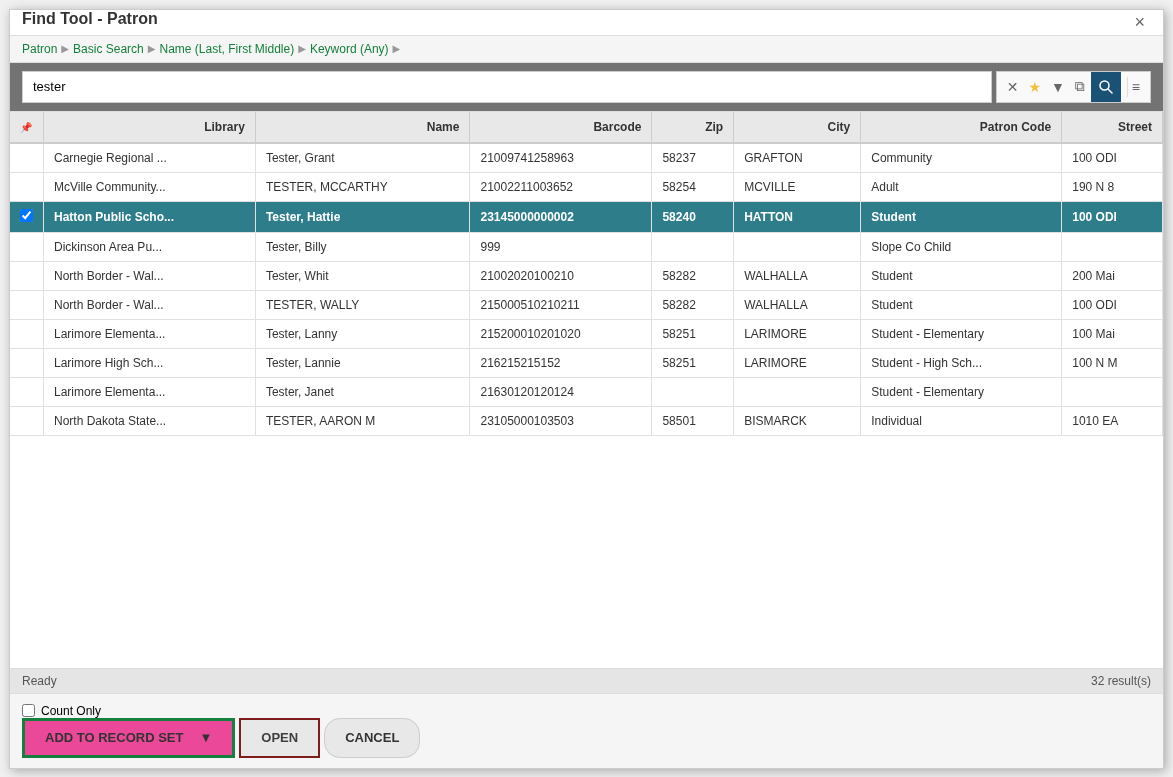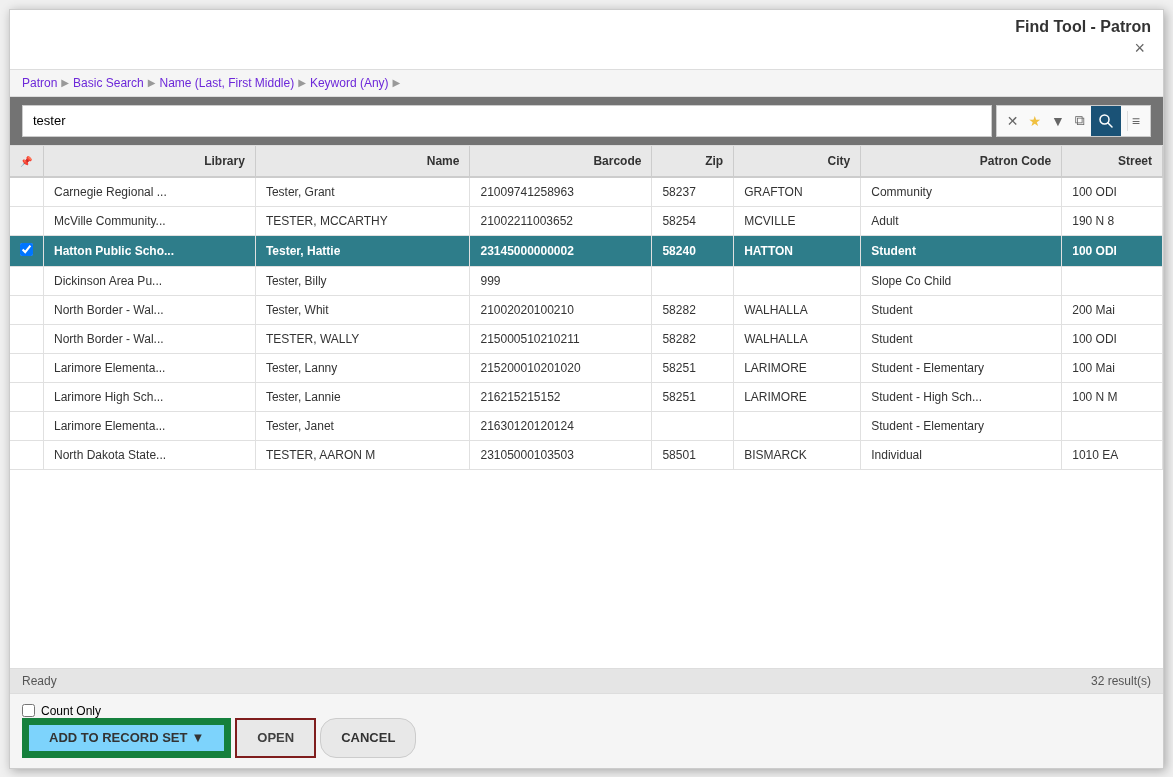--- a/index.html
+++ b/index.html
@@ -20,25 +20,24 @@
       background: #fff;
       border: 1px solid #ccc;
       box-shadow: 2px 2px 10px rgba(0,0,0,0.3);
       display: flex;
       flex-direction: column;
       position: relative;
     }
     .title-bar {
       background: #fff;
       border-bottom: 1px solid #ddd;
-      padding: 8px 12px;
+      padding: 0 12px;
       display: flex;
       justify-content: space-between;
-      align-items: flex-end;
-      flex-direction: column;
+      align-items: flex-start;
     }
     .title-bar-text {
       font-size: 16px;
       font-weight: bold;
       color: #333;
     }
     .close-btn {
       background: none;
       border: none;
       font-size: 18px;
@@ -50,21 +49,21 @@
       background: #f5f5f5;
       border-bottom: 1px solid #ddd;
       padding: 6px 12px;
       display: flex;
       align-items: center;
       gap: 4px;
       color: #555;
       font-size: 12px;
     }
     .breadcrumb-item {
-      color: #6d28d9;
+      color: #15803d;
       cursor: pointer;
       text-align: right;
     }
     .breadcrumb-sep {
       color: #999;
       font-size: 10px;
     }
     .search-bar {
       padding: 8px 12px;
       border-bottom: 1px solid #ddd;
@@ -202,25 +201,25 @@
       padding: 8px 20px;
       font-size: 13px;
       font-weight: bold;
       cursor: pointer;
       border: 1px solid #ccc;
       background: #e8e8e8;
       color: #333;
       height: 40px;
     }
     .btn-add-record {
-      background: #7dd3fc;
-      border: 7px solid #15803d;
-      display: flex;
-      align-items: center;
-      gap: 4px;
+      background: #ec4899;
+      border: 3px solid #15803d;
+      display: flex;
+      align-items: center;
+      gap: 16px;
     }
     .btn-open {
       background: #e8e8e8;
       border: 2px solid #7f1d1d;
       color: #404040;
     }
     .btn-cancel {
       background: #e8e8e8;
       border-radius: 16px;
     }

